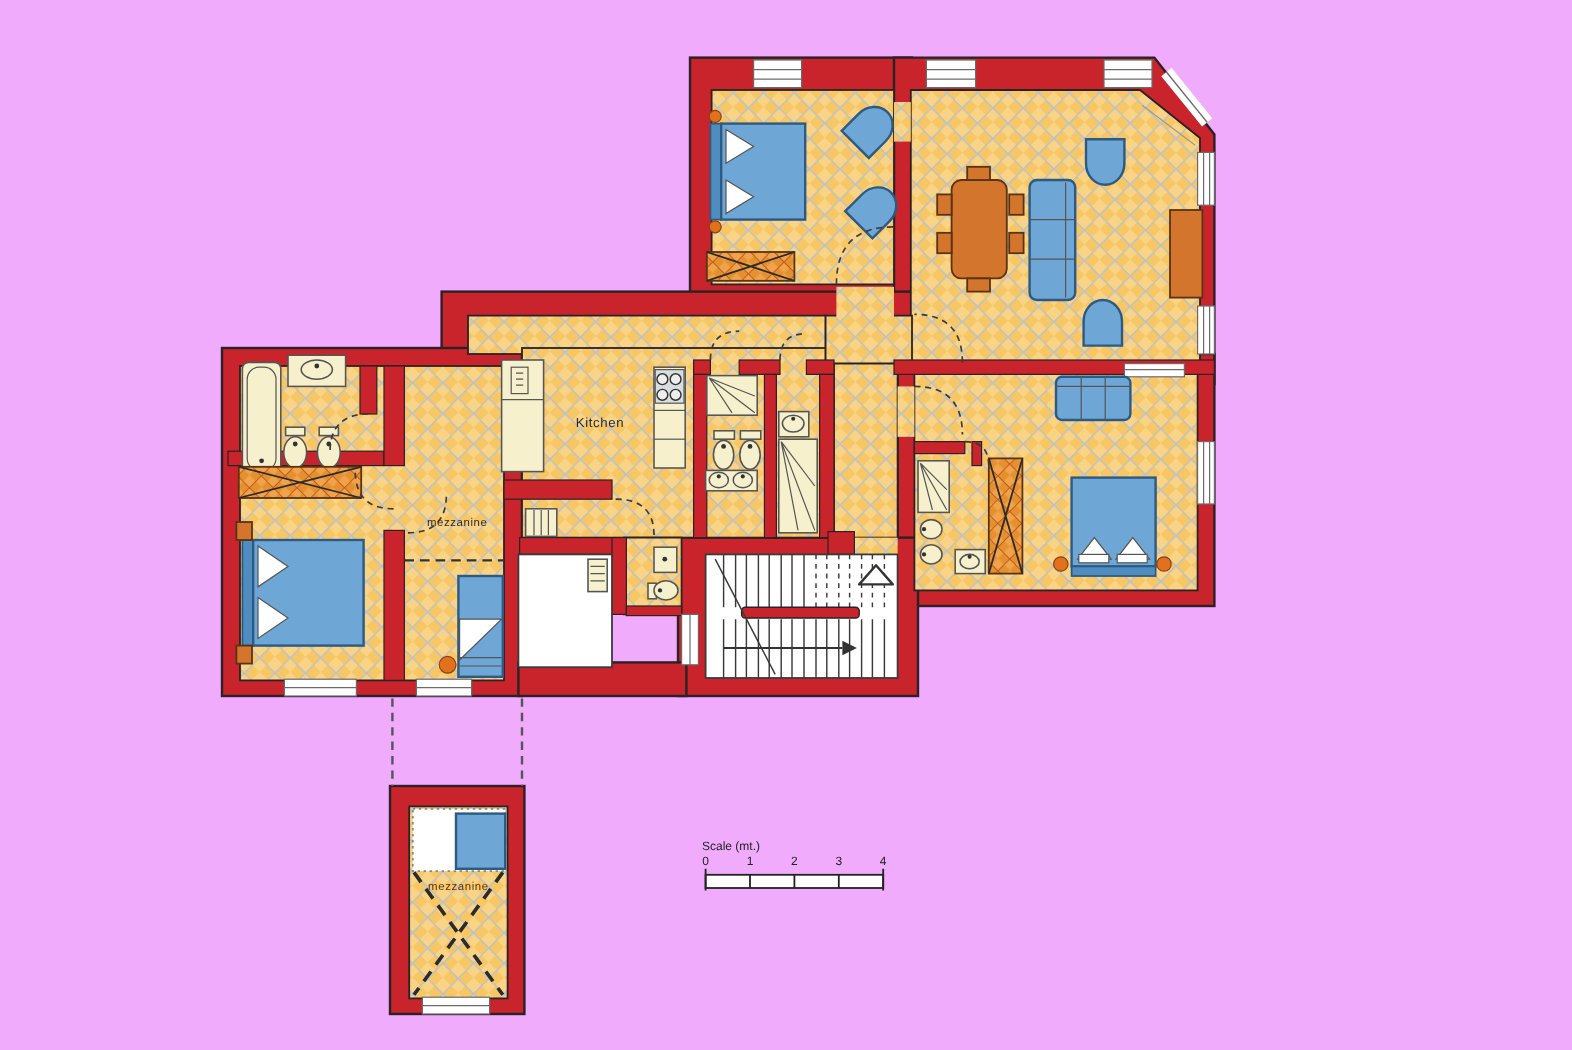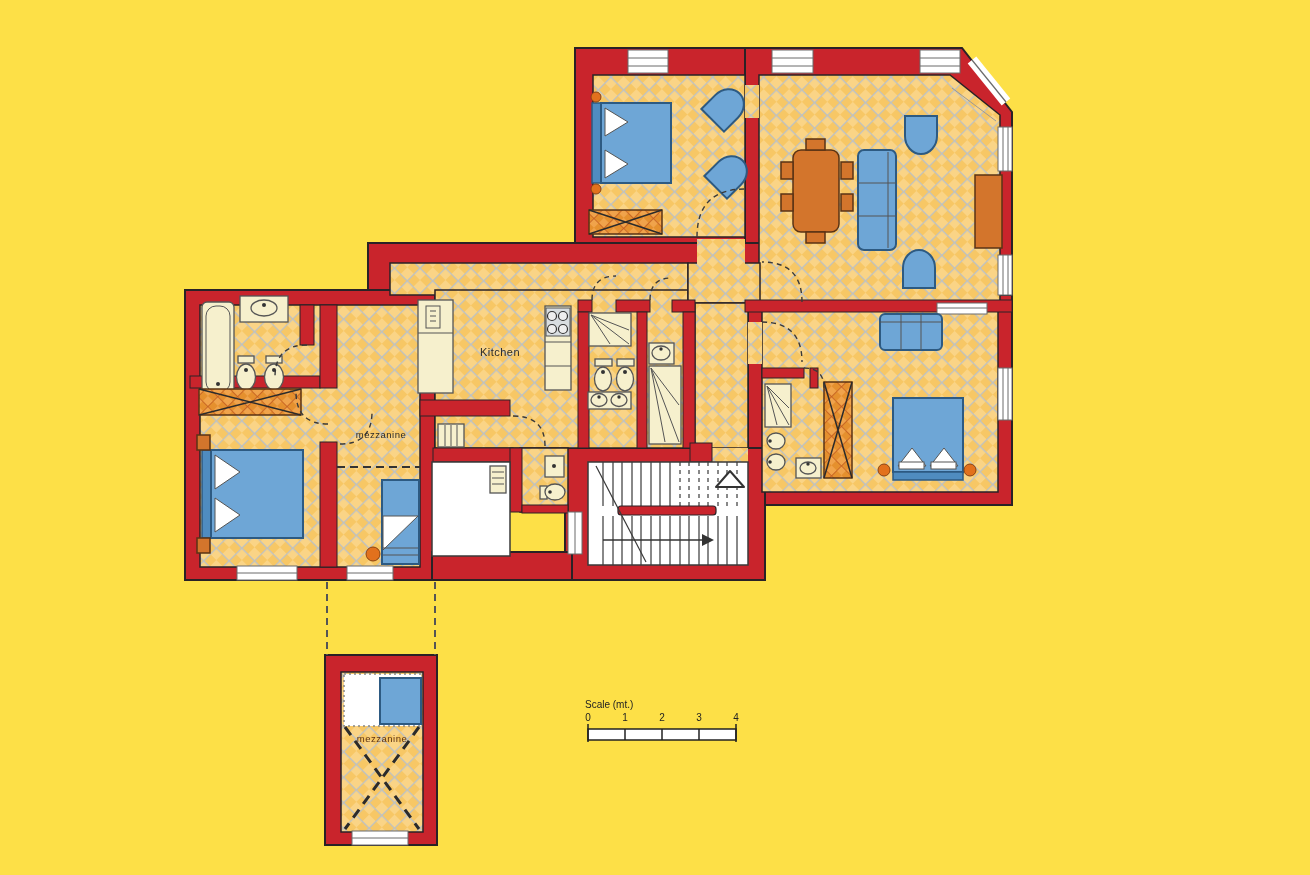--- a/index.html
+++ b/index.html
@@ -1,16 +1,16 @@
 <!DOCTYPE html>
 <html><head>
 <meta charset="utf-8">
 <style>
   html,body{margin:0;padding:0;background:#ffffff;}
-  .canvas{position:relative;width:1310px;height:875px;background:#fde047;overflow:hidden;
+  .canvas{position:relative;width:1310px;height:875px;background:#f0abfc;overflow:hidden;
           font-family:"Liberation Sans", sans-serif;}
   svg{display:block;}
   .lbl{font-family:"Liberation Sans", sans-serif; fill:#2b2b2b;}
   .lbl-kitchen{font-size:11px; letter-spacing:.5px;}
   .lbl-mezz{font-size:9.5px; letter-spacing:.5px;}
   .lbl-mezz2{font-size:9.5px; fill:#5c3317; letter-spacing:.5px;}
   .lbl-scale{font-size:10px; fill:#222;}
   .wall{fill:#c9242c; stroke:#2a2226; stroke-width:2;}
   .iwall{fill:#c9242c; stroke:#2a2226; stroke-width:1;}
   .floor{fill:url(#hatch); stroke:#2a2226; stroke-width:1.5;}

